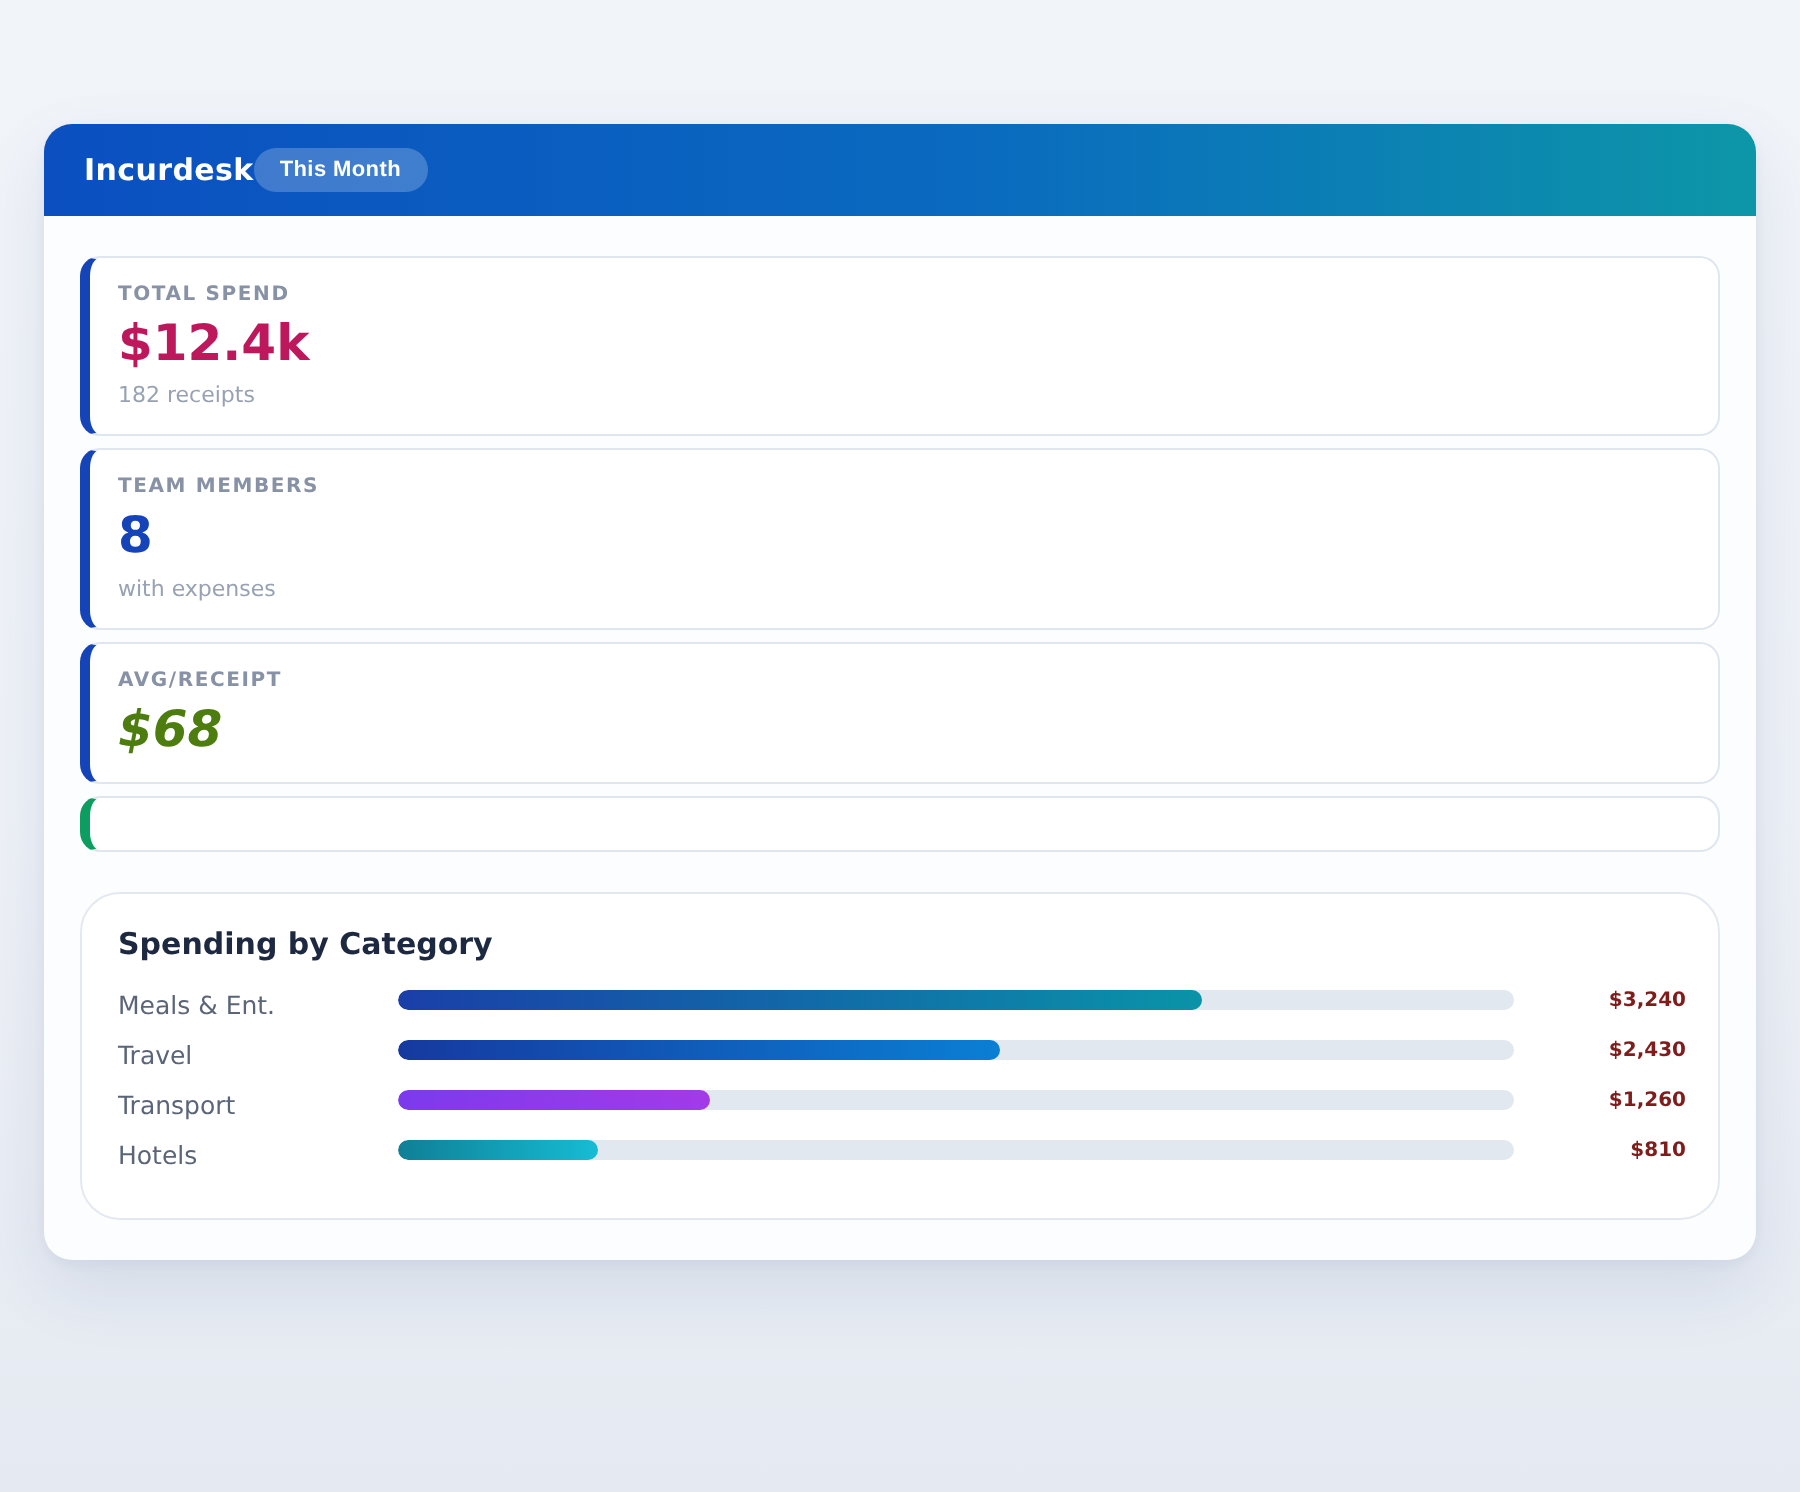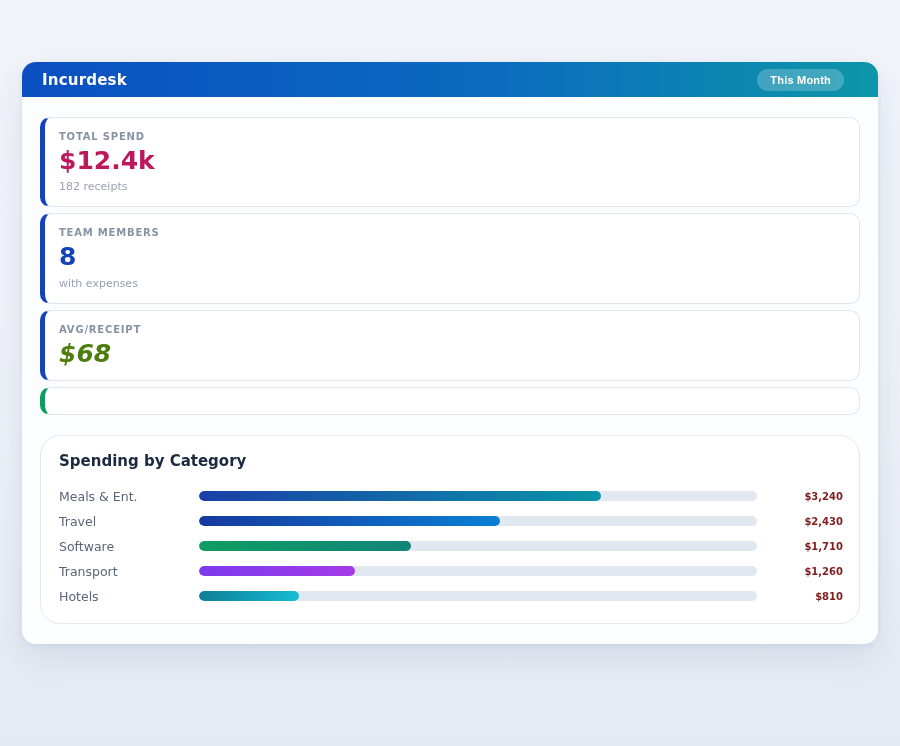--- a/index.html
+++ b/index.html
@@ -11,26 +11,26 @@
   }
   .app-shell {
     width: 856px;
     margin: 62px auto 0 22px;
     background: #fcfdfe;
     border-radius: 14px;
     box-shadow: 0 14px 34px rgba(30, 60, 120, 0.10), 0 2px 6px rgba(30,60,120,0.05);
     padding-bottom: 20px;
   }
   .app-header {
-    height: 35px;
+    height: 46px;
     border-radius: 14px 14px 0 0;
     background: linear-gradient(90deg, #0b4fc1 0%, #0a6bbf 55%, #0d96a8 100%);
     display: flex;
     align-items: center;
-    justify-content: space-between;
+    justify-content: flex-start;
     padding: 0 34px 0 20px;
   }
   .app-title {
     color: #ffffff;
     font-size: 15px;
     font-weight: bold;
     letter-spacing: 0.2px;
   }
   .period-badge {
     background: rgba(255,255,255,0.22);
@@ -79,21 +79,21 @@
     padding: 16px 16px 14px 18px;
   }
   .chart-title {
     font-size: 15px;
     font-weight: bold;
     color: #1c2940;
     margin-bottom: 14px;
   }
   .chart-row {
     display: flex;
-    align-items: center;
+    align-items: flex-start;
     height: 25px;
     gap: 20px;
   }
   .chart-row-label {
     width: 120px;
     font-size: 12.5px;
     color: #5b6578;
     flex: 0 0 120px;
   }
   .bar-track {
@@ -158,27 +158,20 @@
             <div class="chart-row-value">$3,240</div>
           </div>
           <div class="chart-row">
             <div class="chart-row-label">Travel</div>
             <div class="bar-track">
               <div class="bar-fill" style="width: 54%; background: linear-gradient(90deg, rgb(22, 57, 159), rgb(10, 127, 212));"></div>
             </div>
             <div class="chart-row-value">$2,430</div>
           </div>
           <div class="chart-row">
-            <div class="chart-row-label">Software</div>
-            <div class="bar-track">
-              <div class="bar-fill" style="width: 38%; background: linear-gradient(90deg, rgb(15, 157, 97), rgb(18, 133, 122));"></div>
-            </div>
-            <div class="chart-row-value">$1,710</div>
-          </div>
-          <div class="chart-row">
             <div class="chart-row-label">Transport</div>
             <div class="bar-track">
               <div class="bar-fill" style="width: 28%; background: linear-gradient(90deg, rgb(124, 58, 237), rgb(163, 58, 232));"></div>
             </div>
             <div class="chart-row-value">$1,260</div>
           </div>
           <div class="chart-row">
             <div class="chart-row-label">Hotels</div>
             <div class="bar-track">
               <div class="bar-fill" style="width: 18%; background: linear-gradient(90deg, rgb(15, 127, 150), rgb(22, 188, 212));"></div>

